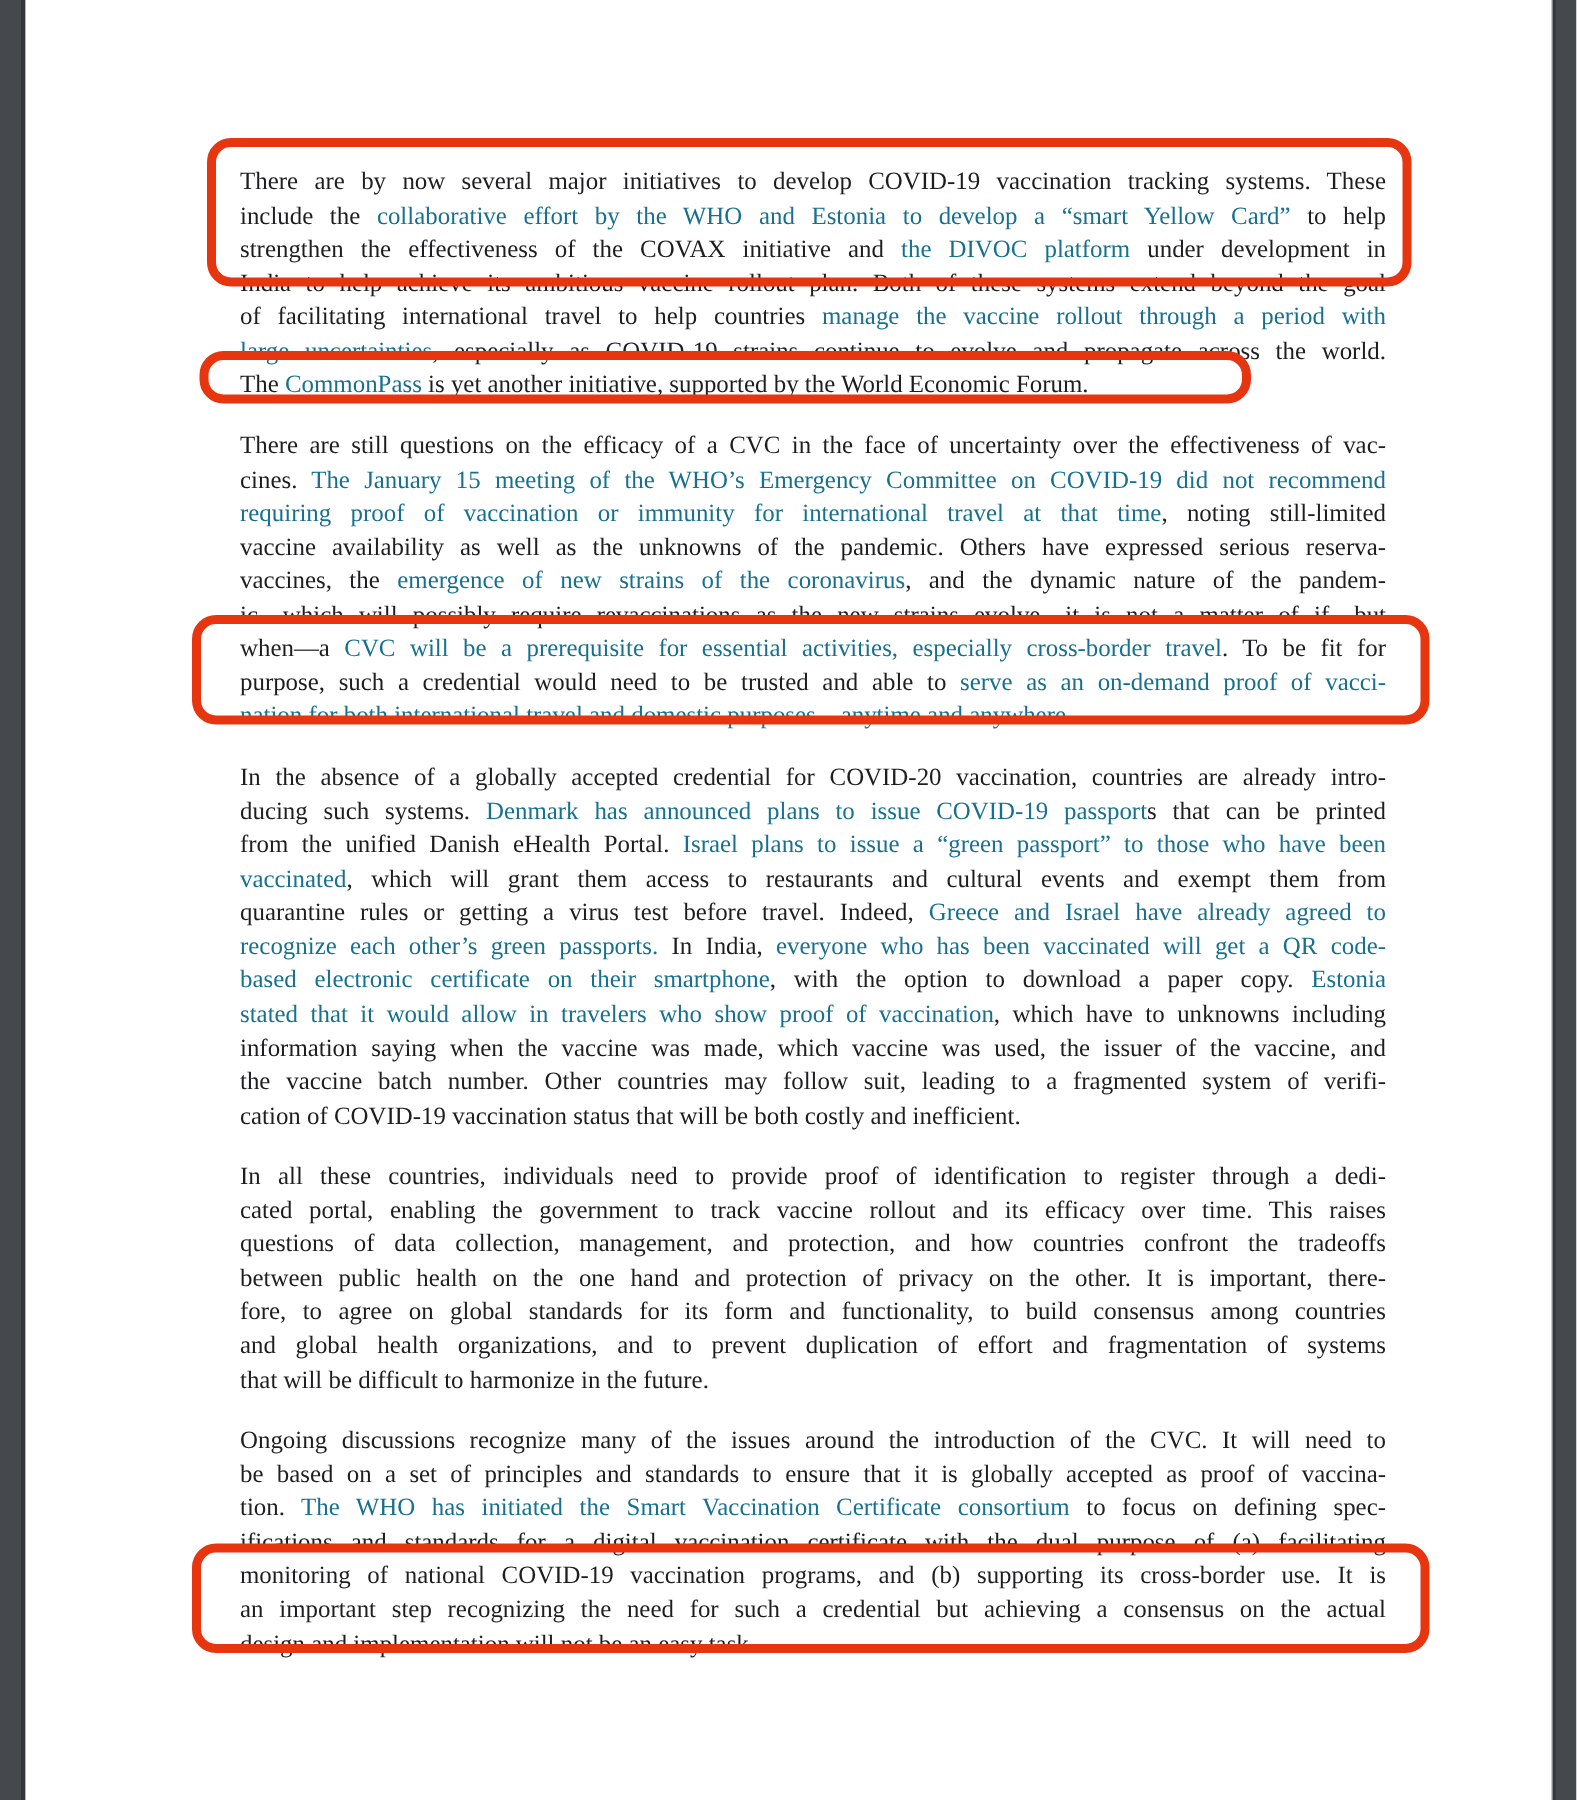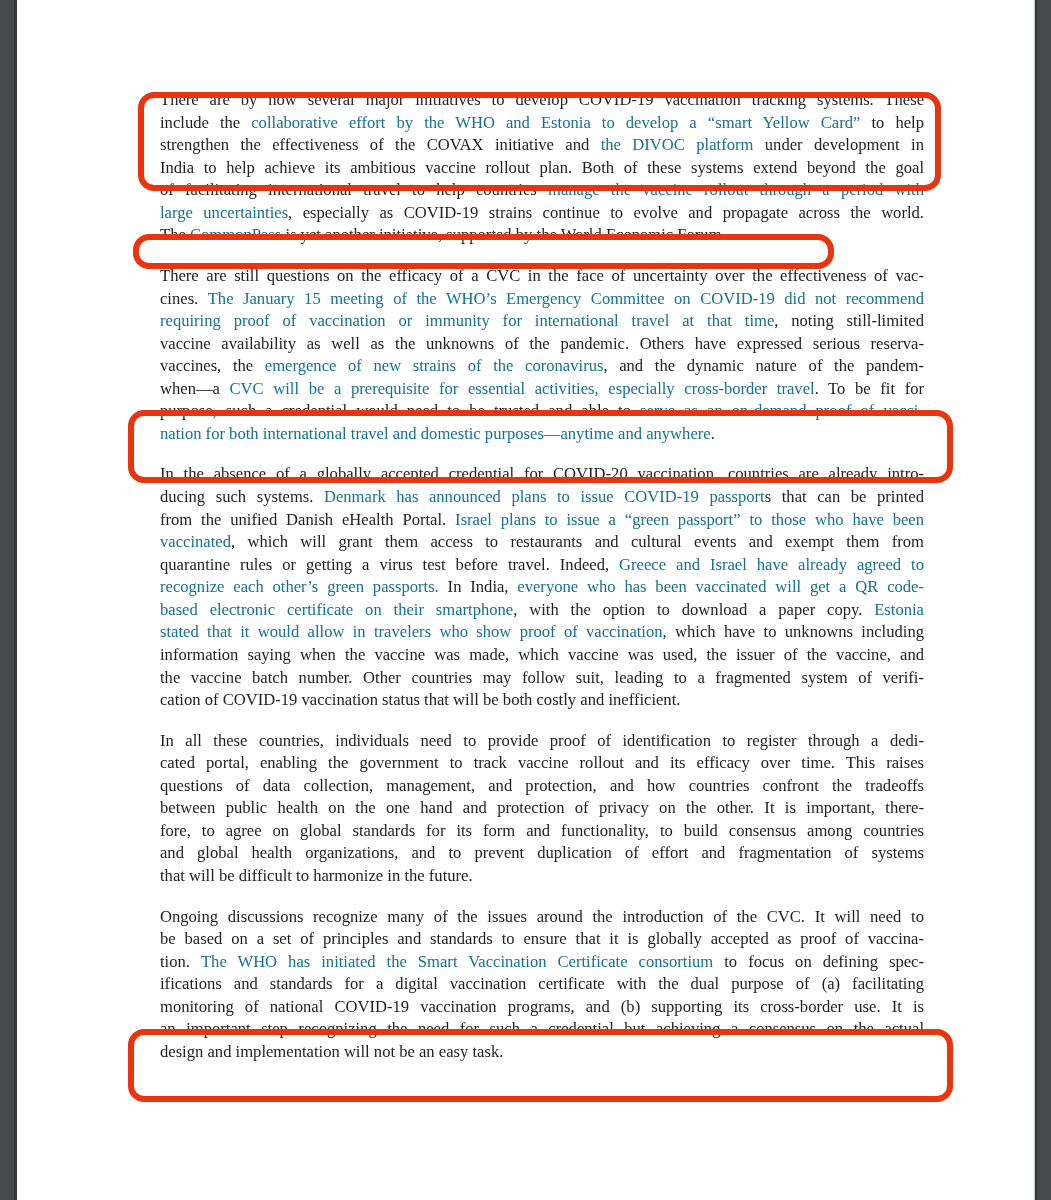--- a/index.html
+++ b/index.html
@@ -31,34 +31,34 @@
     right: 0; width: 17px;
     box-shadow: inset 2px 0 0 var(--frame-edge);
     border-left: 1px solid #c3c6c9;
   }
   .doc-page {
     position: absolute; left: 17px; right: 17px; top: 0; bottom: 0;
     background: var(--page-background);
   }
   .content {
     position: absolute;
-    left: 143px; top: 89px; width: 764px;
+    left: 143px; top: 110px; width: 764px;
     font-size: 16.6px;
   }
   .para { margin-bottom: 18px; }
   .line {
     height: 22.57px;
     line-height: 22.57px;
     text-align: justify;
     text-align-last: justify;
     white-space: normal;
     overflow: visible;
   }
   .line.last { text-align: center; text-align-last: left; }
-  .link { color: var(--link); font-family: Liberation Serif, serif; }
+  .link { color: var(--link); }
   .annotation-box {
     position: absolute;
     border: 6px solid var(--annotation-red);
     border-radius: 16px;
     pointer-events: none;
     background: transparent;
   }
   #annot-1 { left: 121px; top: 92px;   width: 803px; height: 99px; }
   #annot-2 { left: 116px; top: 234px;  width: 701px; height: 35px; }
   #annot-3 { left: 111px; top: 410px;  width: 825px; height: 73px; }
@@ -80,20 +80,21 @@
         <div class="line"><span>of facilitating international travel to help countries </span><span class="link">manage the vaccine rollout through a period with</span></div>
         <div class="line"><span class="link">large uncertainties</span><span>, especially as COVID-19 strains continue to evolve and propagate across the world.</span></div>
         <div class="line last"><span>The </span><span class="link">CommonPass</span><span> is yet another initiative, supported by the World Economic Forum.</span></div>
       </div>
       <div class="para">
         <div class="line"><span>There are still questions on the efficacy of a CVC in the face of uncertainty over the effectiveness of vac-</span></div>
         <div class="line"><span>cines. </span><span class="link">The January 15 meeting of the WHO’s Emergency Committee on COVID-19 did not recommend</span></div>
         <div class="line"><span class="link">requiring proof of vaccination or immunity for international travel at that time</span><span>, noting still-limited</span></div>
         <div class="line"><span>vaccine availability as well as the unknowns of the pandemic. Others have expressed serious reserva-</span></div>
         <div class="line"><span>vaccines, the </span><span class="link">emergence of new strains of the coronavirus</span><span>, and the dynamic nature of the pandem-</span></div>
+        <div class="line"><span>ic—which will possibly require revaccinations as the new strains evolve—it is not a matter of if—but</span></div>
         <div class="line"><span>when—a </span><span class="link">CVC will be a prerequisite for essential activities, especially cross-border travel</span><span>. To be fit for</span></div>
         <div class="line"><span>purpose, such a credential would need to be trusted and able to </span><span class="link">serve as an on-demand proof of vacci-</span></div>
         <div class="line last"><span class="link">nation for both international travel and domestic purposes—anytime and anywhere</span><span>.</span></div>
       </div>
       <div class="para">
         <div class="line"><span>In the absence of a globally accepted credential for COVID-20 vaccination, countries are already intro-</span></div>
         <div class="line"><span>ducing such systems. </span><span class="link">Denmark has announced plans to issue COVID-19 passport</span><span>s that can be printed</span></div>
         <div class="line"><span>from the unified Danish eHealth Portal. </span><span class="link">Israel plans to issue a “green passport” to those who have been</span></div>
         <div class="line"><span class="link">vaccinated</span><span>, which will grant them access to restaurants and cultural events and exempt them from</span></div>
         <div class="line"><span>quarantine rules or getting a virus test before travel. Indeed, </span><span class="link">Greece and Israel have already agreed to</span></div>

